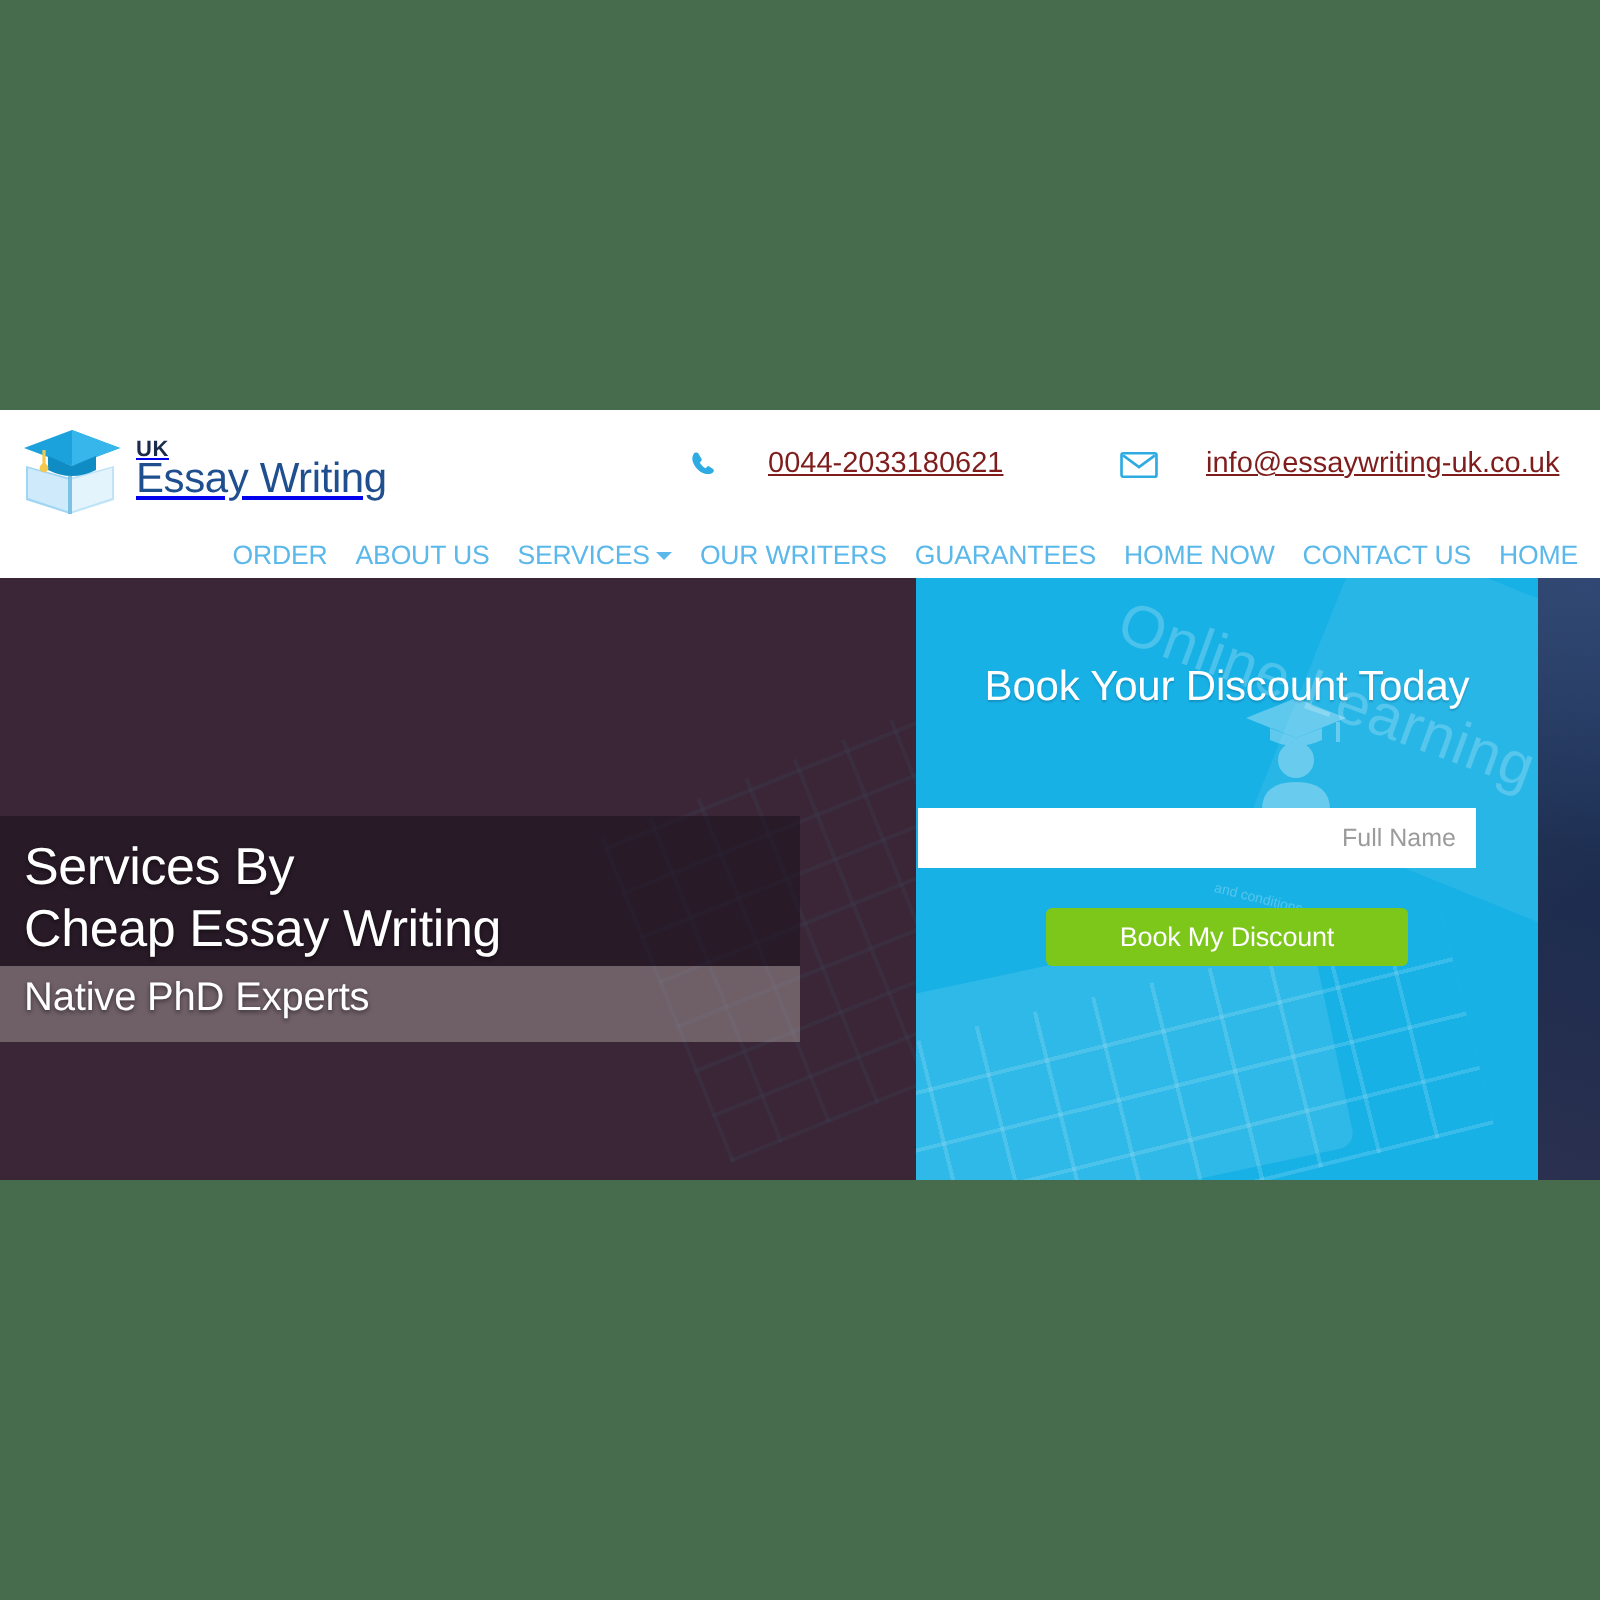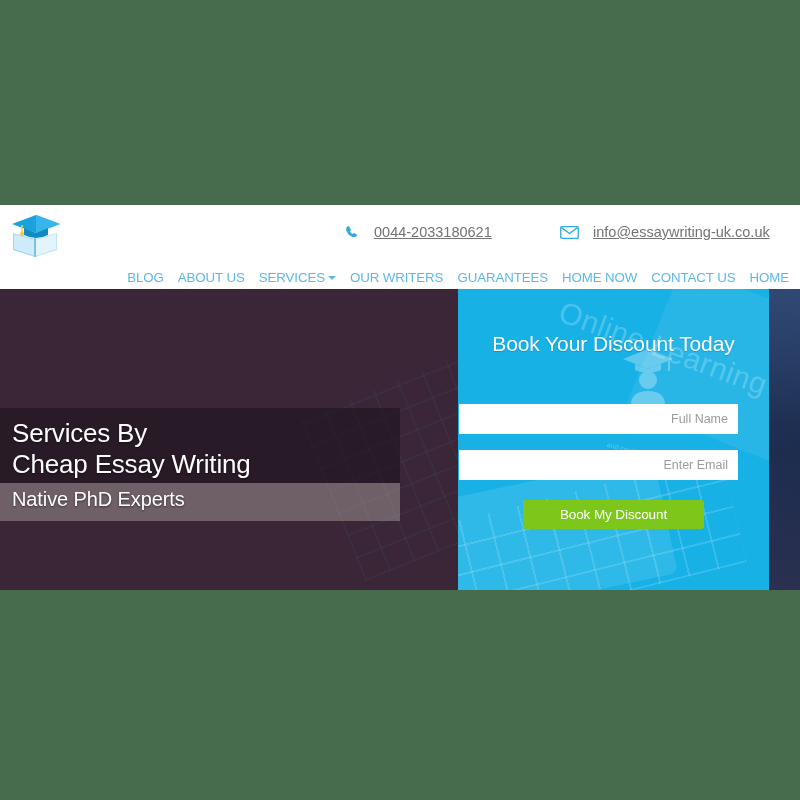--- a/index.html
+++ b/index.html
@@ -75,23 +75,23 @@
     display: block;
     letter-spacing: -0.2px;
   }
 
   
   .contact {
     position: absolute;
     top: 19px;
     display: flex;
     align-items: center;
-    gap: 14px;
+    gap: 24px;
     font-size: 14.5px;
-    color: #737373;
+    color: #7f1d1d;
     white-space: nowrap;
   }
   .contact.phone { left: 345px; }
   .contact.email { left: 560px; }
   .contact .ic { display: block; line-height: 0; }
 
   
   .nav {
     position: absolute;
     left: 0;
@@ -356,20 +356,24 @@
 
             <path d="M26 4 L50 13 L26 22 L2 13 Z" fill="#1ba2dd"></path>
             <path d="M26 4 L50 13 L26 22 Z" fill="#37b6ec"></path>
 
             <path d="M14 17 L26 22 L38 17 L38 24 Q26 30 14 24 Z" fill="#0f8cc4"></path>
 
             <path d="M12 14 L12 22" stroke="#f2c94c" stroke-width="1.6" fill="none"></path>
             <circle cx="12" cy="23" r="2.2" fill="#f2c94c"></circle>
           </svg>
         </span>
+        <span class="logo-text">
+          <span class="logo-uk">UK</span>
+          <span class="logo-name">Essay Writing</span>
+        </span>
       </a>
 
       <a class="contact phone" href="#">
         <span class="ic">
           <svg width="15" height="15" viewBox="0 0 16 16" xmlns="http://www.w3.org/2000/svg">
             <path d="M3.2 1.3c-.5 0-1 .3-1.3.8C1.2 3.4 1 4.9 1.6 6.5c.9 2.6 3.3 5.1 5.9 6 1.6.6 3.1.4 4.4-.3.5-.3.8-.8.8-1.3 0-.3-.1-.6-.4-.8l-2-1.3c-.4-.2-.9-.2-1.2.1l-.8.8c-1.3-.7-2.4-1.8-3.1-3.1l.8-.8c.3-.3.3-.8.1-1.2L4.4 1.7c-.2-.3-.5-.4-.8-.4z" fill="#2eabe2"></path>
           </svg>
         </span>
         <span>0044-2033180621</span>
       </a>
@@ -381,21 +385,21 @@
             <path d="M1.6 2.4 L10 8.6 L18.4 2.4" fill="none" stroke="#2eabe2" stroke-width="1.4"></path>
           </svg>
         </span>
         <span>info@essaywriting-uk.co.uk</span>
       </a>
 
     </div>
 
     <nav class="nav">
       <a href="#">
-          <span>BLOG</span>
+          <span>ORDER</span>
         </a>
       <a href="#">
           <span>ABOUT US</span>
         </a>
       <a href="#">
           <span>SERVICES</span>
           <i class="caret"></i>
         </a>
       <a href="#">
           <span>OUR WRITERS</span>
@@ -450,21 +454,20 @@
           <circle cx="35" cy="33" r="9" fill="#ffffff"></circle>
           <path d="M18 58 Q18 44 35 44 Q52 44 52 58 Z" fill="#ffffff"></path>
         </svg>
       </span>
 
       <div class="panel-inner">
         <div class="panel-title">Book Your Discount Today</div>
 
         <input id="f-name" class="field" type="text" placeholder="Full Name" style="">
 
-        <input class="field" type="text" placeholder="Enter Email" style="">
 
 
         <button class="cta">Book My Discount</button>
       </div>
 
     </div>
 
   </div>
 
 </div>

